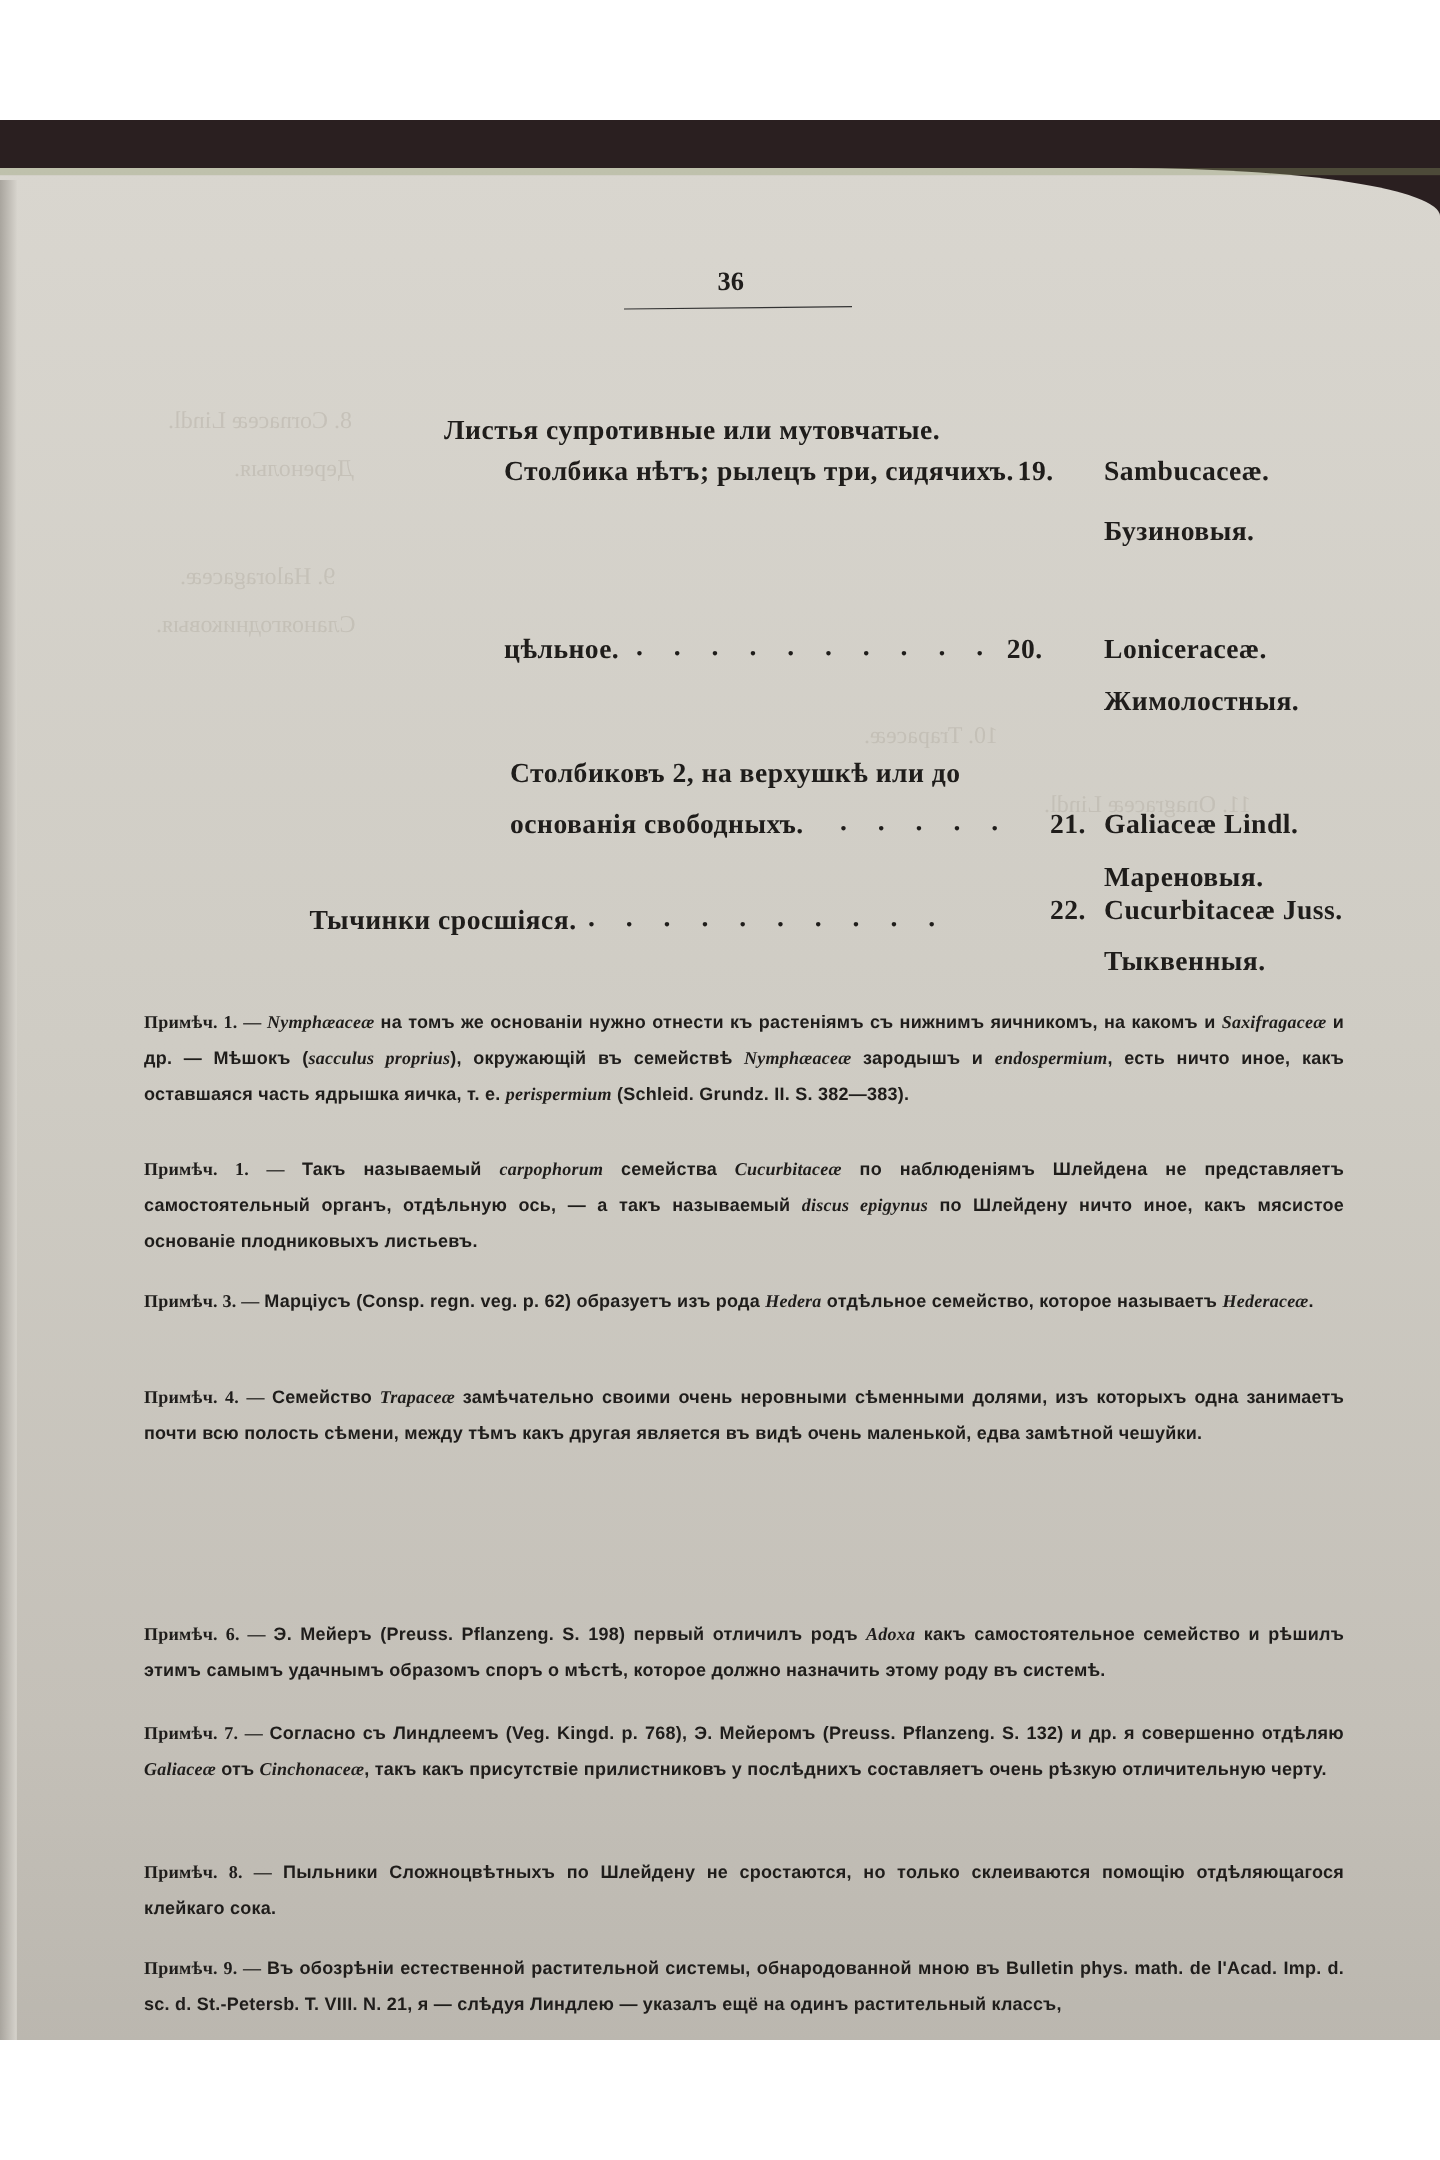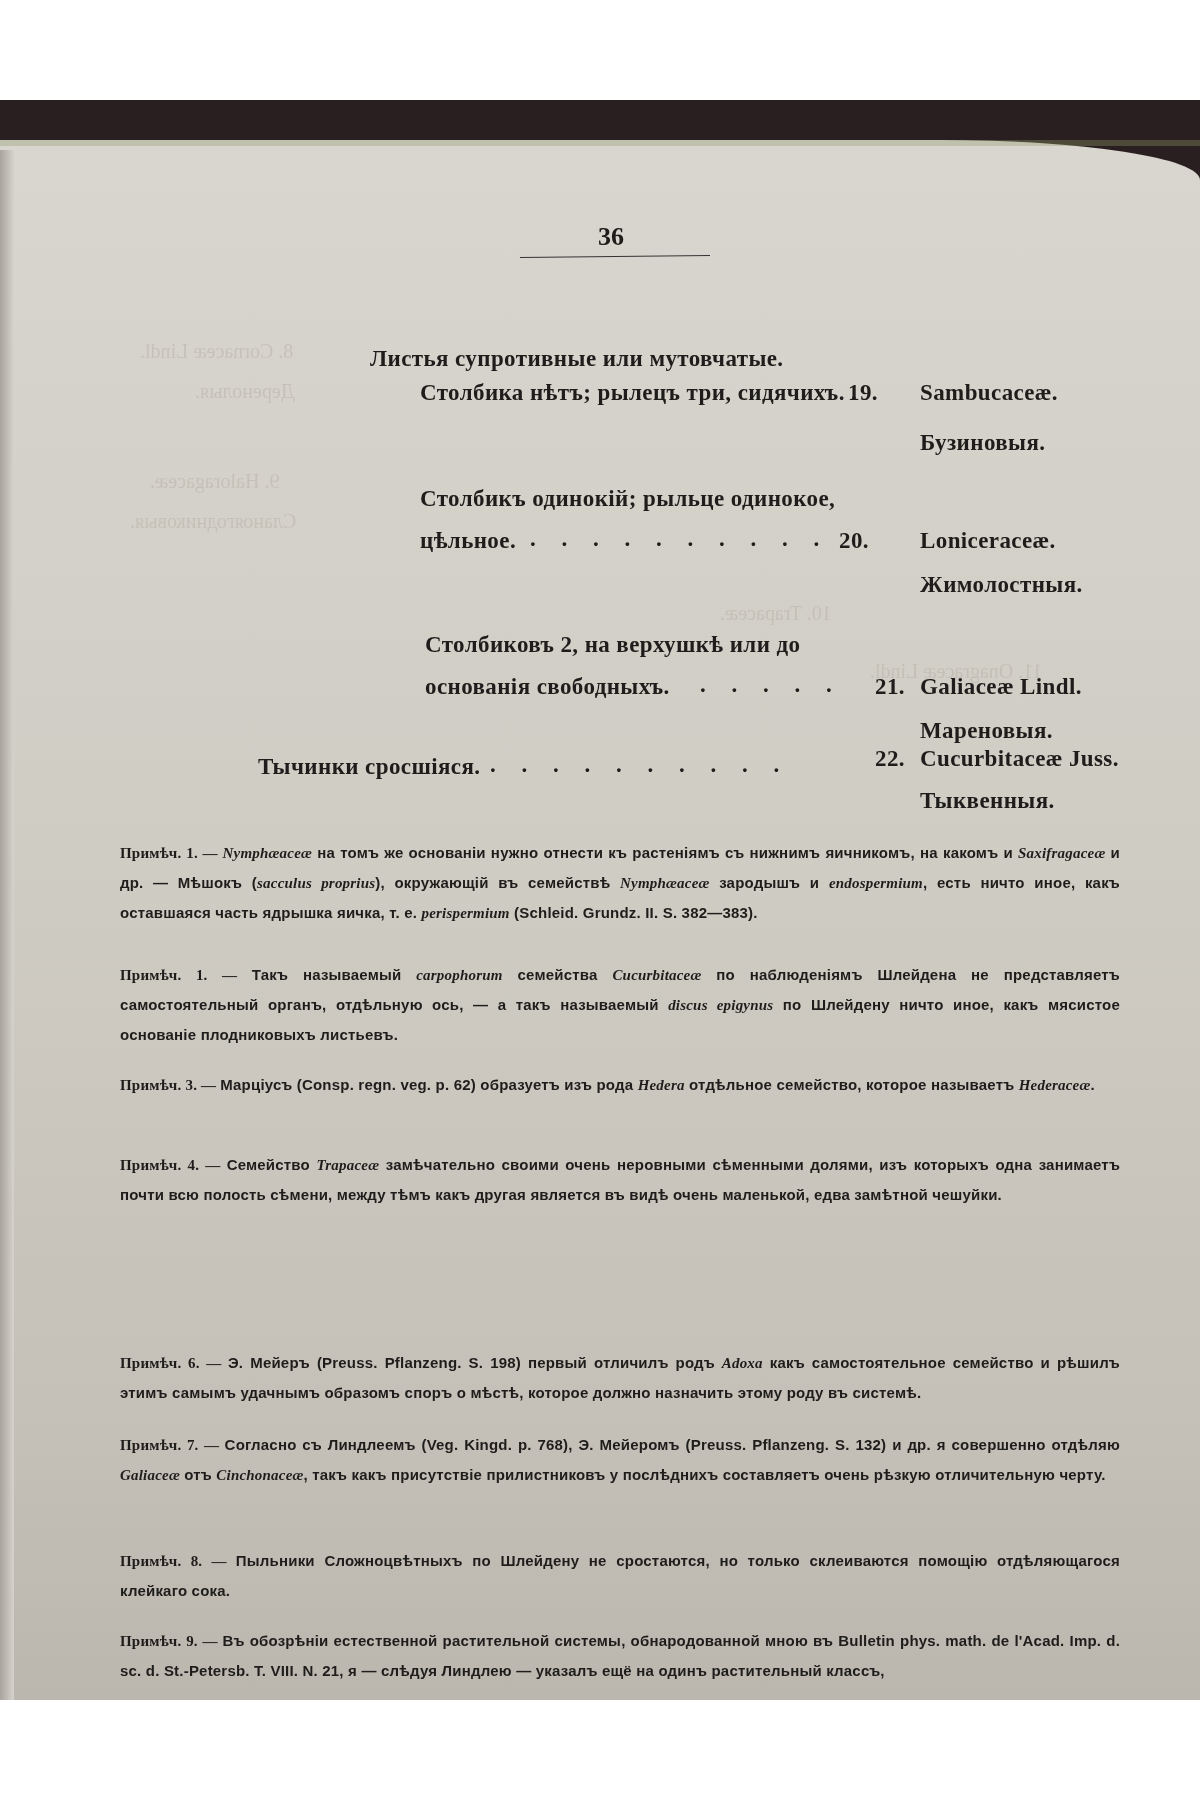--- a/index.html
+++ b/index.html
@@ -25,21 +25,21 @@
     content: ""; position: absolute; left: 0; top: 10px; width: 14px; height: 1600px;
     background: linear-gradient(90deg, #a9a59e, #d6d3cc);
   }
   .page::after {
     content: ""; position: absolute; left: 0; top: 0; right: 0; height: 6px;
     background: #8f9a6a; opacity: .35;
   }
   .content { position: absolute; left: 0; top: 0; width: 1200px; height: 1620px; color: #1f1d1b; }
 
   .page-number {
-    position: absolute; left: 598px; top: 82px; font-size: 26px; font-weight: bold;
+    position: absolute; left: 598px; top: 82px; font-size: 22px; font-weight: bold;
   }
   .page-rule {
     position: absolute; left: 520px; top: 116px; width: 190px; height: 1px; background: #333;
     transform: rotate(-0.6deg);
   }
 
   .key { position: absolute; font-size: 23px; font-weight: bold; letter-spacing: 0.4px; white-space: nowrap; }
   .dots { letter-spacing: 10px; font-weight: bold; }
 
   .note {
@@ -70,21 +70,20 @@
       <div class="page-number">36</div>
       <div class="page-rule"></div>
 
       <div class="key" style="left:370px;top:206px">Листья супротивные или мутовчатые.</div>
 
       <div class="key" style="left:420px;top:240px">Столбика нѣтъ; рылецъ три, сидячихъ. .</div>
       <div class="key num" style="left:848px;top:240px">19.</div>
       <div class="key latin" style="left:920px;top:240px">Sambucaceæ.</div>
       <div class="key" style="left:920px;top:290px">Бузиновыя.</div>
 
-      <div class="key" style="left:420px;top:346px">Столбикъ одинокій; рыльце одинокое,</div>
       <div class="key" style="left:420px;top:388px">цѣльное.</div>
       <div class="key dots" style="left:530px;top:386px">. . . . . . . . . .</div>
       <div class="key num" style="left:839px;top:388px">20.</div>
       <div class="key latin" style="left:920px;top:388px">Loniceraceæ.</div>
       <div class="key" style="left:920px;top:432px">Жимолостныя.</div>
 
       <div class="key" style="left:425px;top:492px">Столбиковъ 2, на верхушкѣ или до</div>
       <div class="key" style="left:425px;top:534px">основанія свободныхъ.</div>
       <div class="key dots" style="left:700px;top:532px">. . . . .</div>
       <div class="key num" style="left:875px;top:534px">21.</div>

